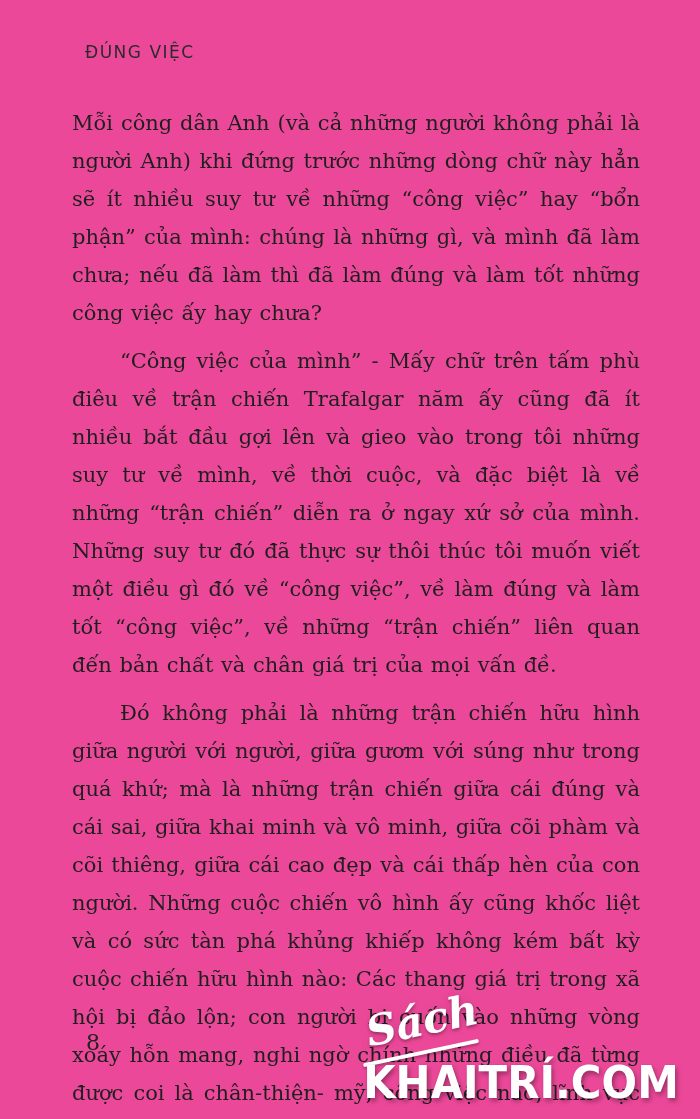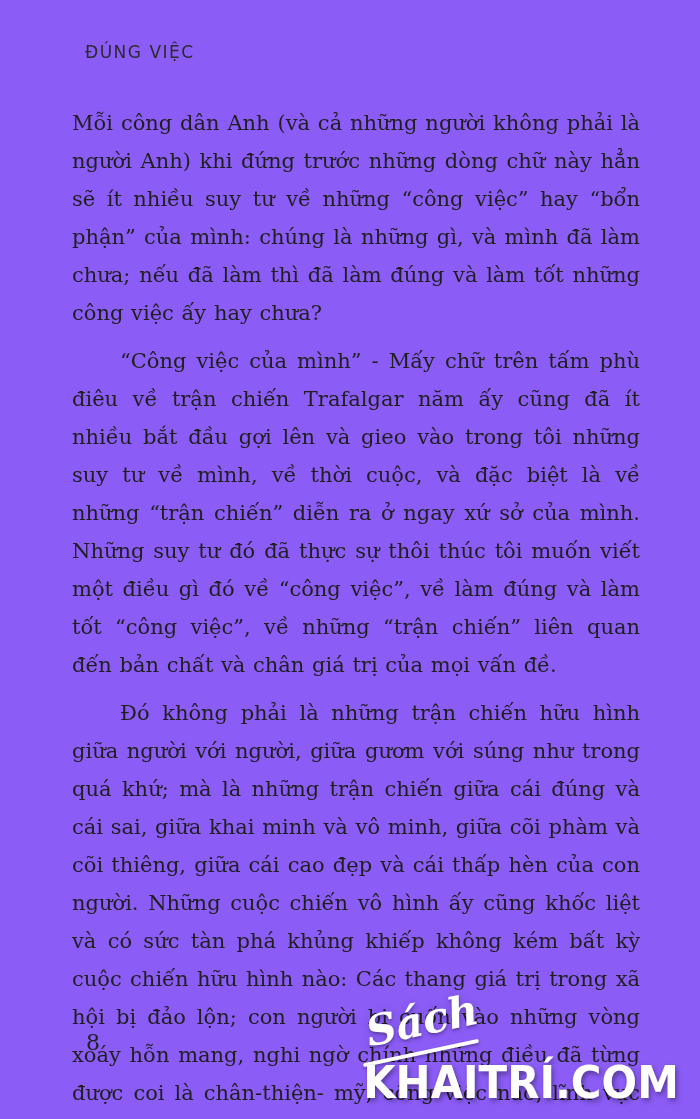--- a/index.html
+++ b/index.html
@@ -4,21 +4,21 @@
 <style>
   html, body {
     margin: 0;
     padding: 0;
     background: #ffffff;
   }
   .page {
     position: relative;
     width: 700px;
     height: 1119px;
-    background: #8b5cf6;
+    background: #ec4899;
     overflow: hidden;
     font-family: "DejaVu Serif", serif;
   }
   .running-header {
     position: absolute;
     left: 85px;
     top: 42px;
     font-family: "DejaVu Sans", sans-serif;
     font-size: 17px;
     font-weight: 500;

